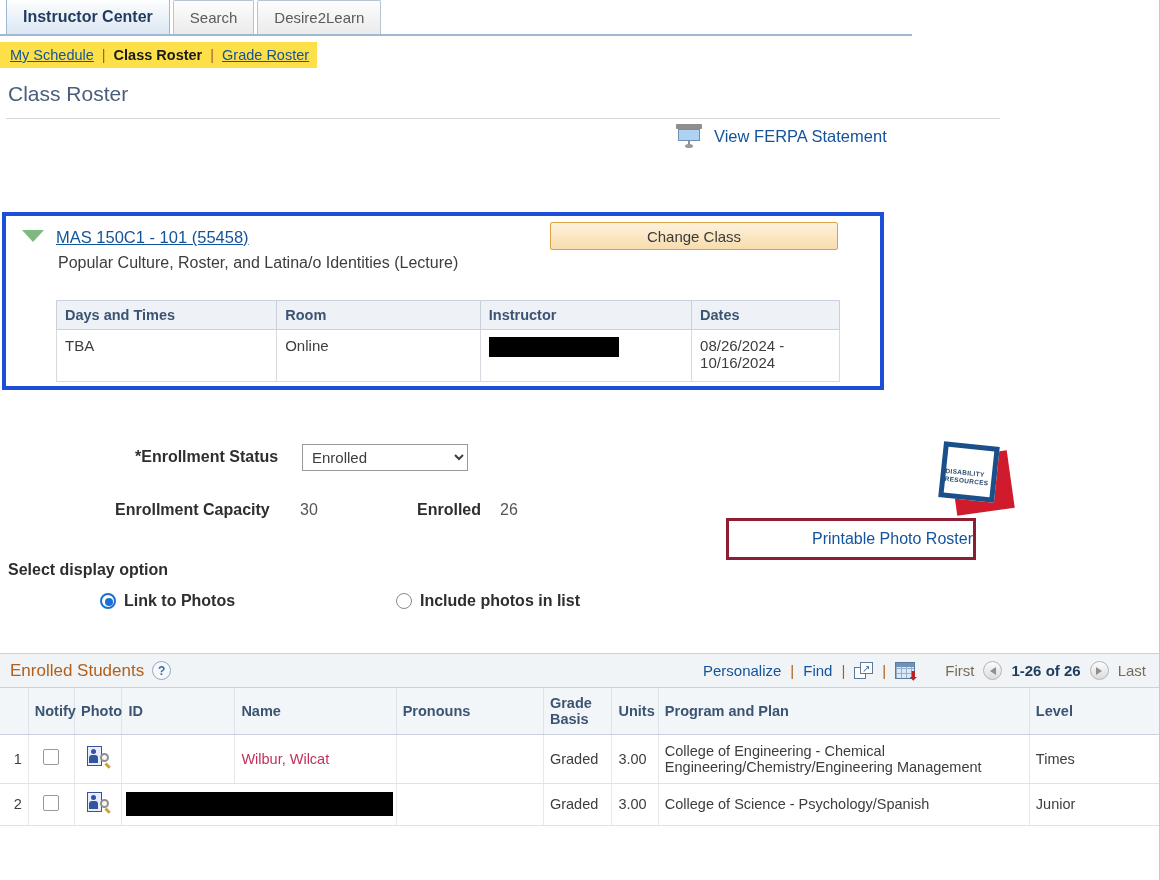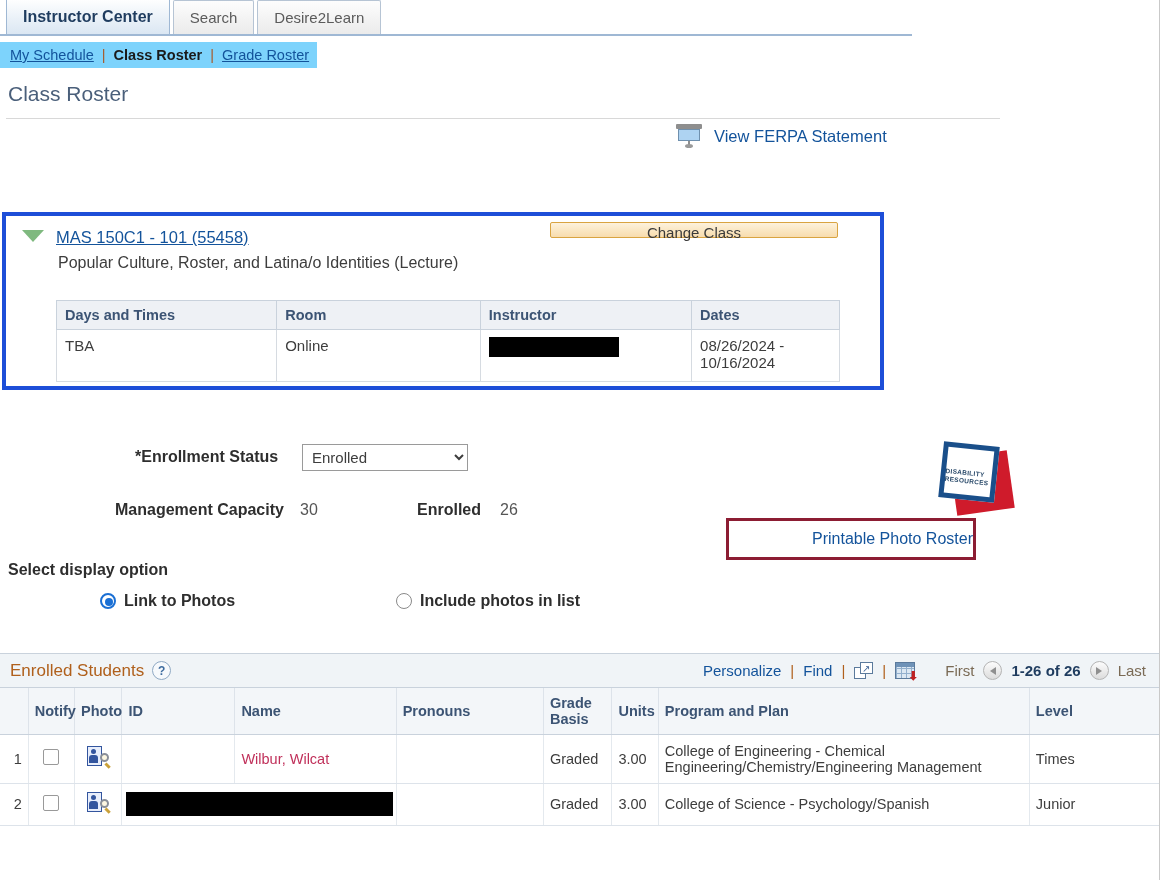--- a/index.html
+++ b/index.html
@@ -50,21 +50,21 @@
     font-size: 16px;
     padding: 0 16px;
     height: 36px;
   }
 
   
   .subnav {
     position: absolute; left: 0; top: 42px;
     height: 26px;
     display: flex; align-items: center;
-    background: #7dd3fc;
+    background: #fde047;
     padding: 0 8px 0 10px;
     font-size: 14.5px;
   }
   .subnav a {
     color: #13539b; text-decoration: none; cursor: pointer;
   }
   .subnav a.plain { text-decoration: underline; }
   .subnav .cur { color: #1a1a1a; font-weight: bold; }
   .subnav .sep { color: #a85a2a; margin: 0 8px; }
 
@@ -115,21 +115,21 @@
   .classlink {
     position: absolute; left: 50px; top: 12px;
     color: #13539b; font-size: 16.5px; text-decoration: underline; cursor: pointer;
   }
   .classdesc {
     position: absolute; left: 52px; top: 38px;
     font-size: 16px; color: #3d3d3d;
   }
   .change-class {
     position: absolute; left: 544px; top: 6px;
-    width: 288px; height: 16px;
+    width: 288px; height: 28px;
     background: linear-gradient(to bottom, #fdf2dd 0%, #fae6c2 55%, #f7dcae 100%);
     border: 1px solid #d9a441;
     border-radius: 2px;
     color: #3a3a3a; font-size: 15px;
     cursor: pointer;
   }
   .meeting-table {
     position: absolute; left: 50px; top: 84px;
     border-collapse: collapse;
     width: 784px;
@@ -402,21 +402,21 @@
         </tr>
       </tbody>
     </table>
   </div>
 
   <div class="enr-status-label">*Enrollment Status</div>
   <select class="enr-select">
     <option>Enrolled</option>
   </select>
 
-  <div class="cap-label">Management Capacity</div>
+  <div class="cap-label">Enrollment Capacity</div>
   <div class="cap-value">30</div>
   <div class="enrolled-label">Enrolled</div>
   <div class="enrolled-value">26</div>
 
   <div class="drc">
     <div class="redsq"></div>
     <div class="whitesq"></div>
     <div class="txt">
       <div>DISABILITY</div>
       <div>RESOURCES</div>

